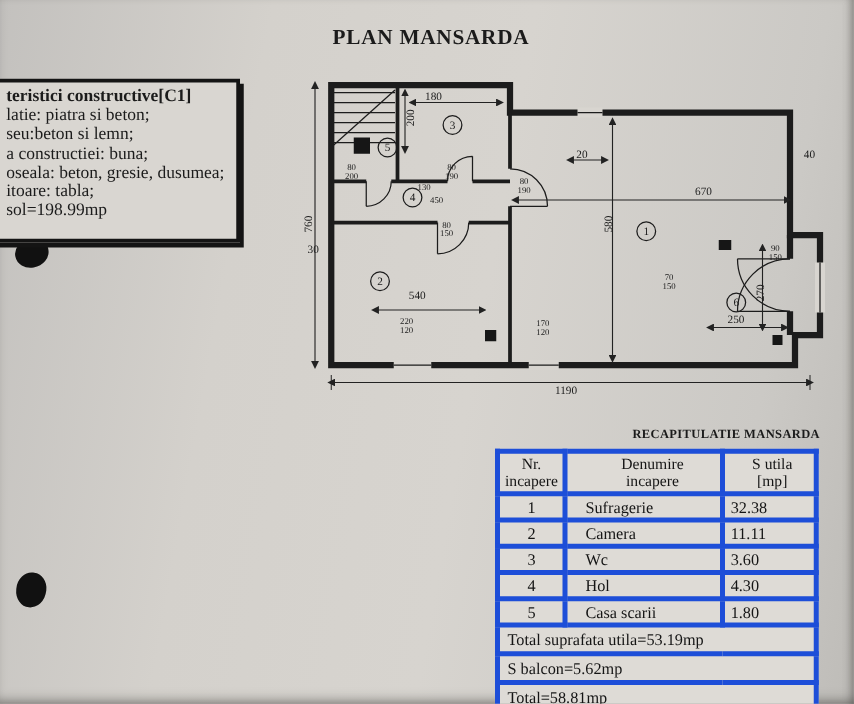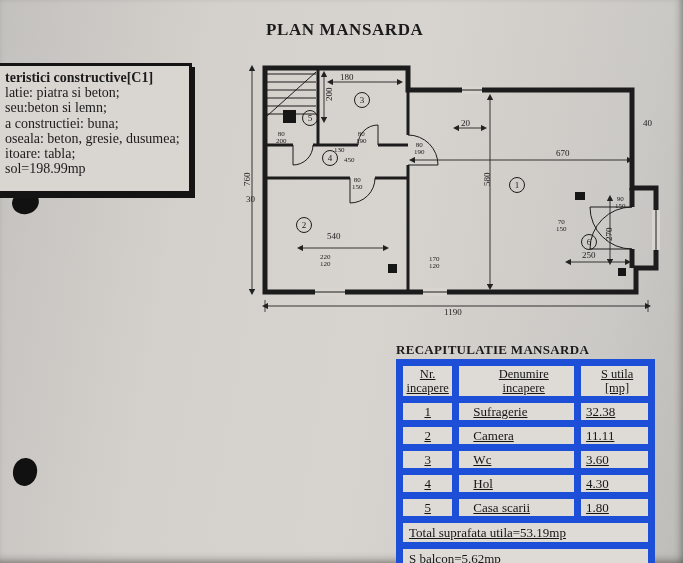--- a/index.html
+++ b/index.html
@@ -20,25 +20,25 @@
   .hole2{left:13px;top:458px;width:24px;height:28px;transform:rotate(6deg);}
   
   .plan-area{position:absolute;left:238px;top:52px;width:445px;height:278px;}
   .plan-area svg{position:absolute;left:0;top:0;}
   .dim{position:absolute;font-size:9px;line-height:8.5px;color:#1c1c1c;white-space:pre-line;text-align:center;font-family:"Liberation Serif",serif;}
   .frac{font-size:7px;line-height:6.5px;}
   .vert{transform:rotate(-90deg);transform-origin:center;}
   .room{position:absolute;width:14px;height:14px;border:1px solid #1c1c1c;border-radius:50%;
         display:flex;align-items:center;justify-content:center;font-size:9px;background:transparent;}
   
-  .recap-title{position:absolute;left:396px;top:342px;width:260px;margin:0;text-align:left;
-               font-size:13px;font-weight:bold;letter-spacing:.3px;font-family:"Liberation Serif",serif;}
+  .recap-title{position:absolute;left:396px;top:342px;width:260px;margin:0;text-align:right;
+               font-size:10px;font-weight:bold;letter-spacing:.3px;font-family:"Liberation Serif",serif;}
   table.recap{position:absolute;left:396px;top:359px;width:259px;border-collapse:collapse;
               background:#dedbd6;font-size:13px;color:#151515;}
-  table.recap td,table.recap th{border:7px solid #1d4ed8;font-weight:normal;padding:0;text-decoration:underline;}
+  table.recap td,table.recap th{border:4px solid #1d4ed8;font-weight:normal;padding:0;}
   table.recap th{white-space:pre-line;text-align:center;font-size:12.5px;line-height:14px;height:30px;}
   .c-nr{width:55px;text-align:center;height:17px;}
   .c-name{width:138px;text-align:left;padding-left:14px !important;height:17px;}
   .c-area{width:88px;text-align:left;padding-left:5px !important;height:17px;}
   .c-foot{text-align:left;padding-left:6px !important;height:19px;}
 </style>
 </head>
 <body>
 
 <div class="page">
@@ -136,21 +136,21 @@
     <span class="dim frac" style="left:38px;top:79px;">80
 200</span>
     <span class="dim frac" style="left:118px;top:79px;">80
 190</span>
     <span class="dim frac" style="left:176px;top:90px;">80
 190</span>
     <span class="dim frac" style="left:96px;top:95px;">130</span>
     <span class="dim frac" style="left:106px;top:105px;">450</span>
     <span class="dim frac" style="left:114px;top:125px;">80
 150</span>
-    <span class="dim frac" style="left:318px;top:167px;">70
+    <span class="dim frac" style="left:292px;top:167px;">70
 150</span>
     <span class="dim frac" style="left:341px;top:144px;margin-left:36px;">90
 150</span>
     <span class="dim" style="left:89px;top:180px;">540</span>
     <span class="dim frac" style="left:82px;top:202px;">220
 120</span>
     <span class="dim frac" style="left:191px;top:204px;">170
 120</span>
     <span class="dim" style="left:344px;top:199px;">250</span>
     <span class="dim vert" style="left:364px;top:178px;">270</span>

